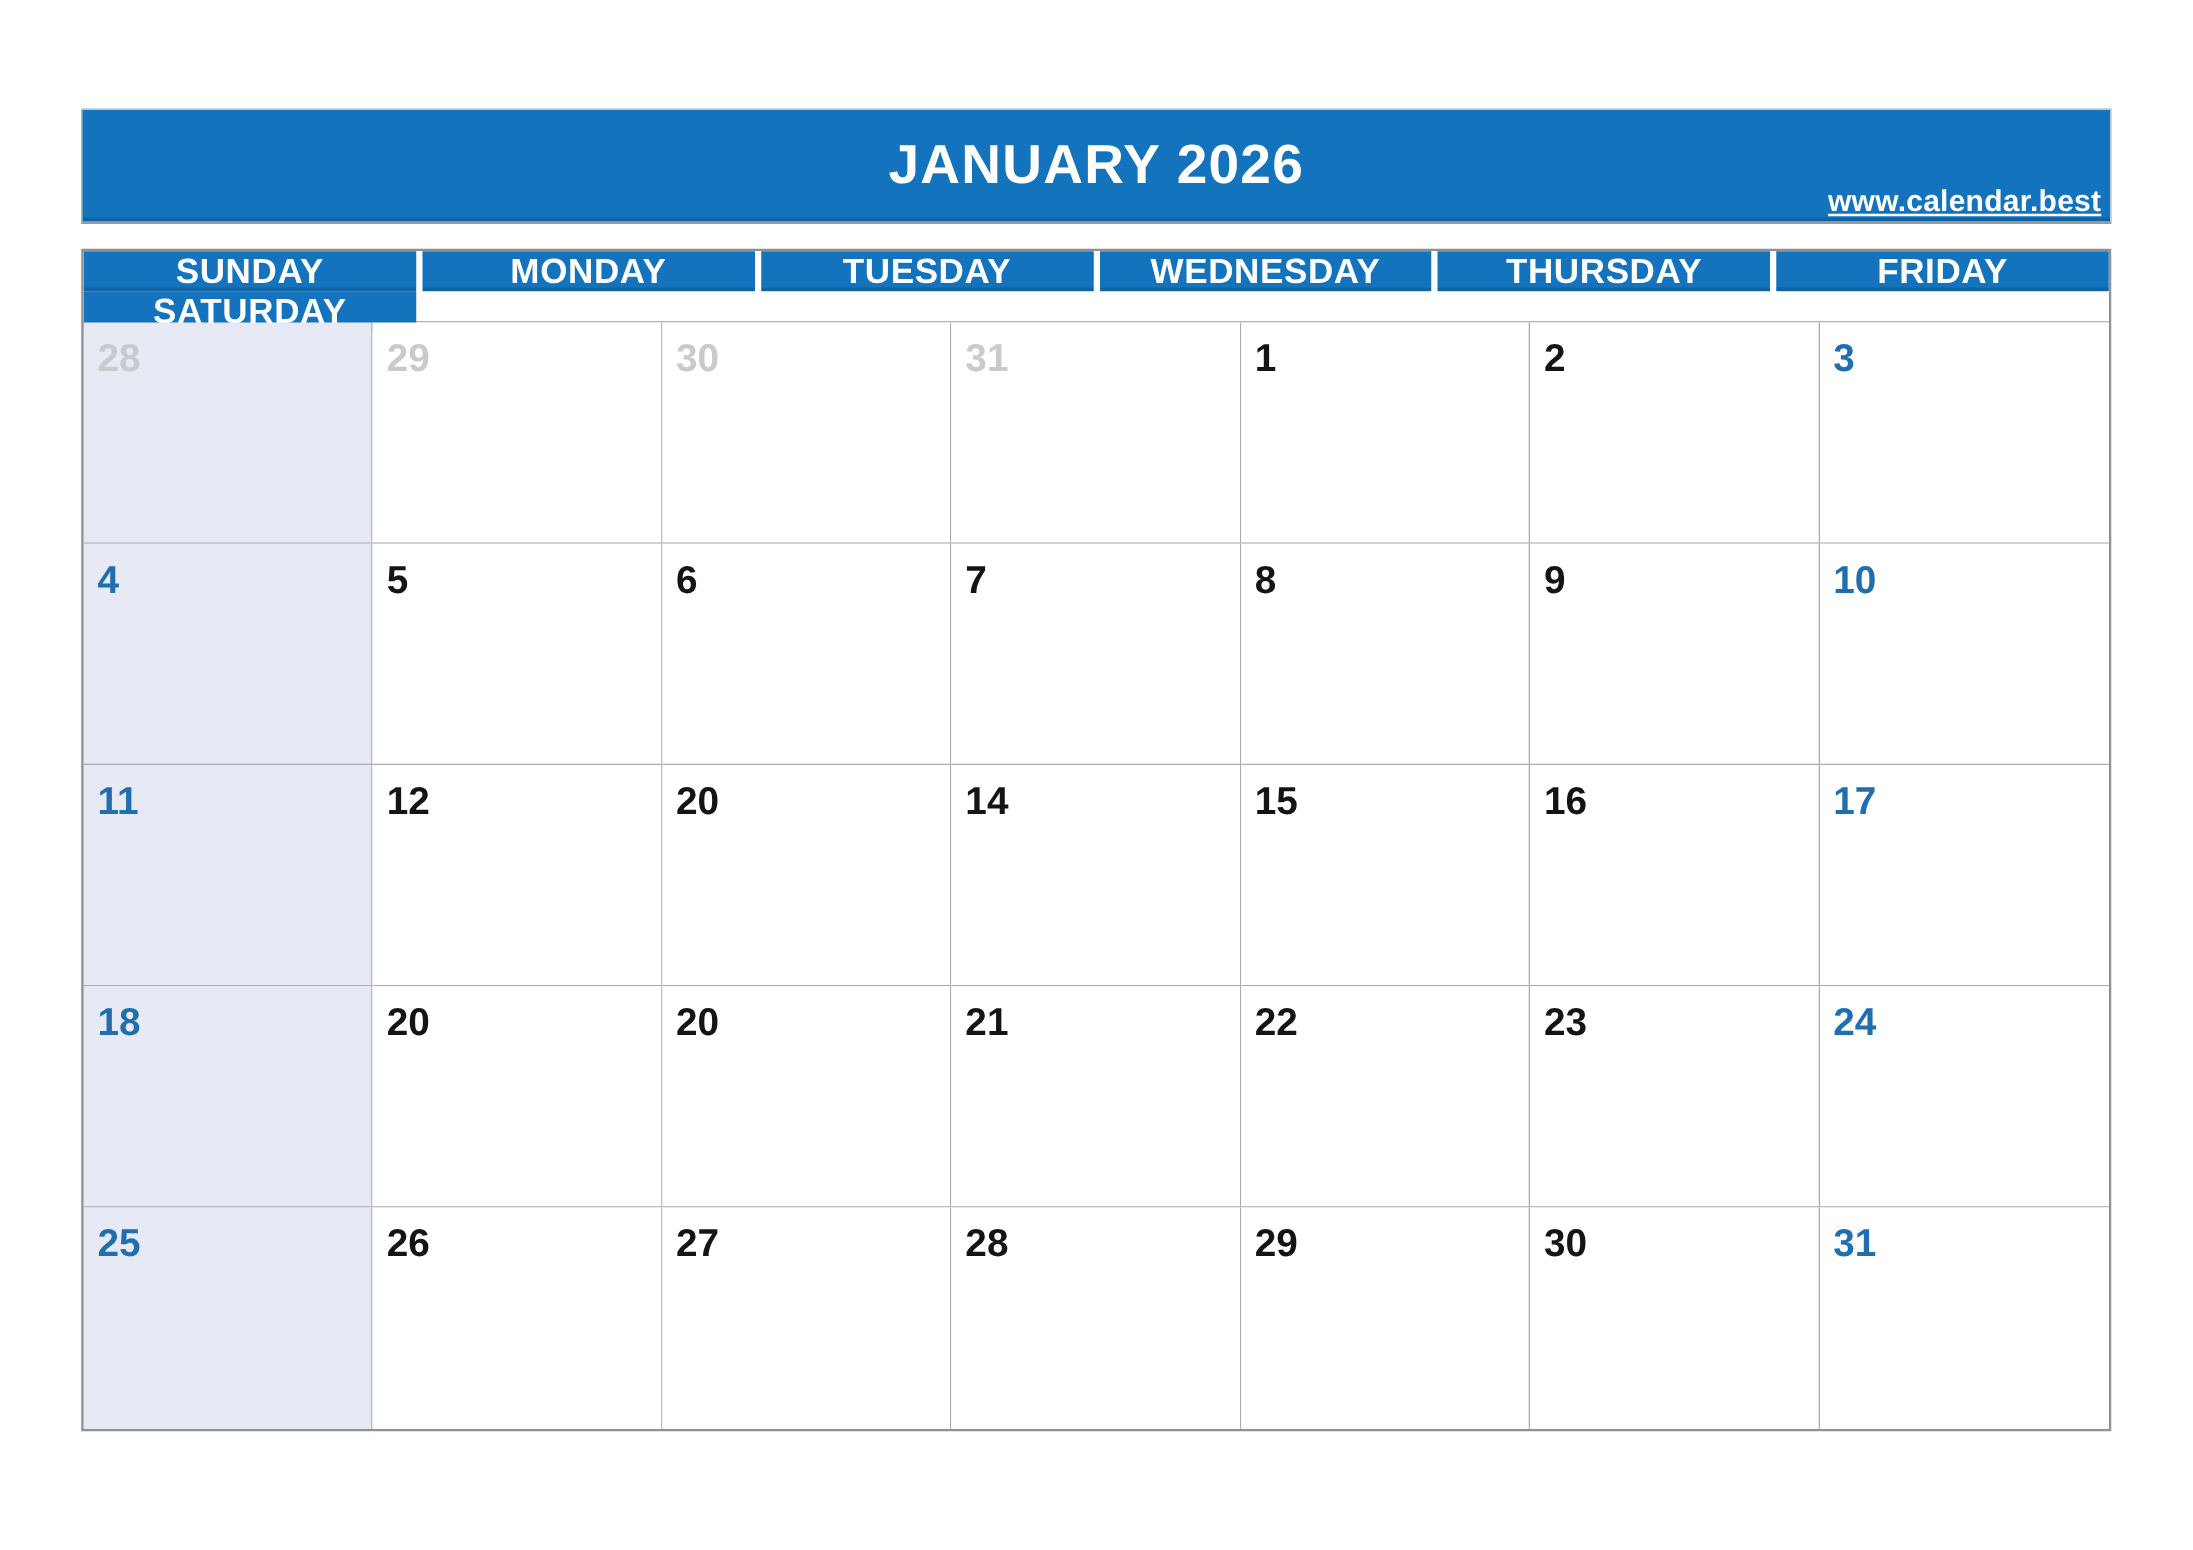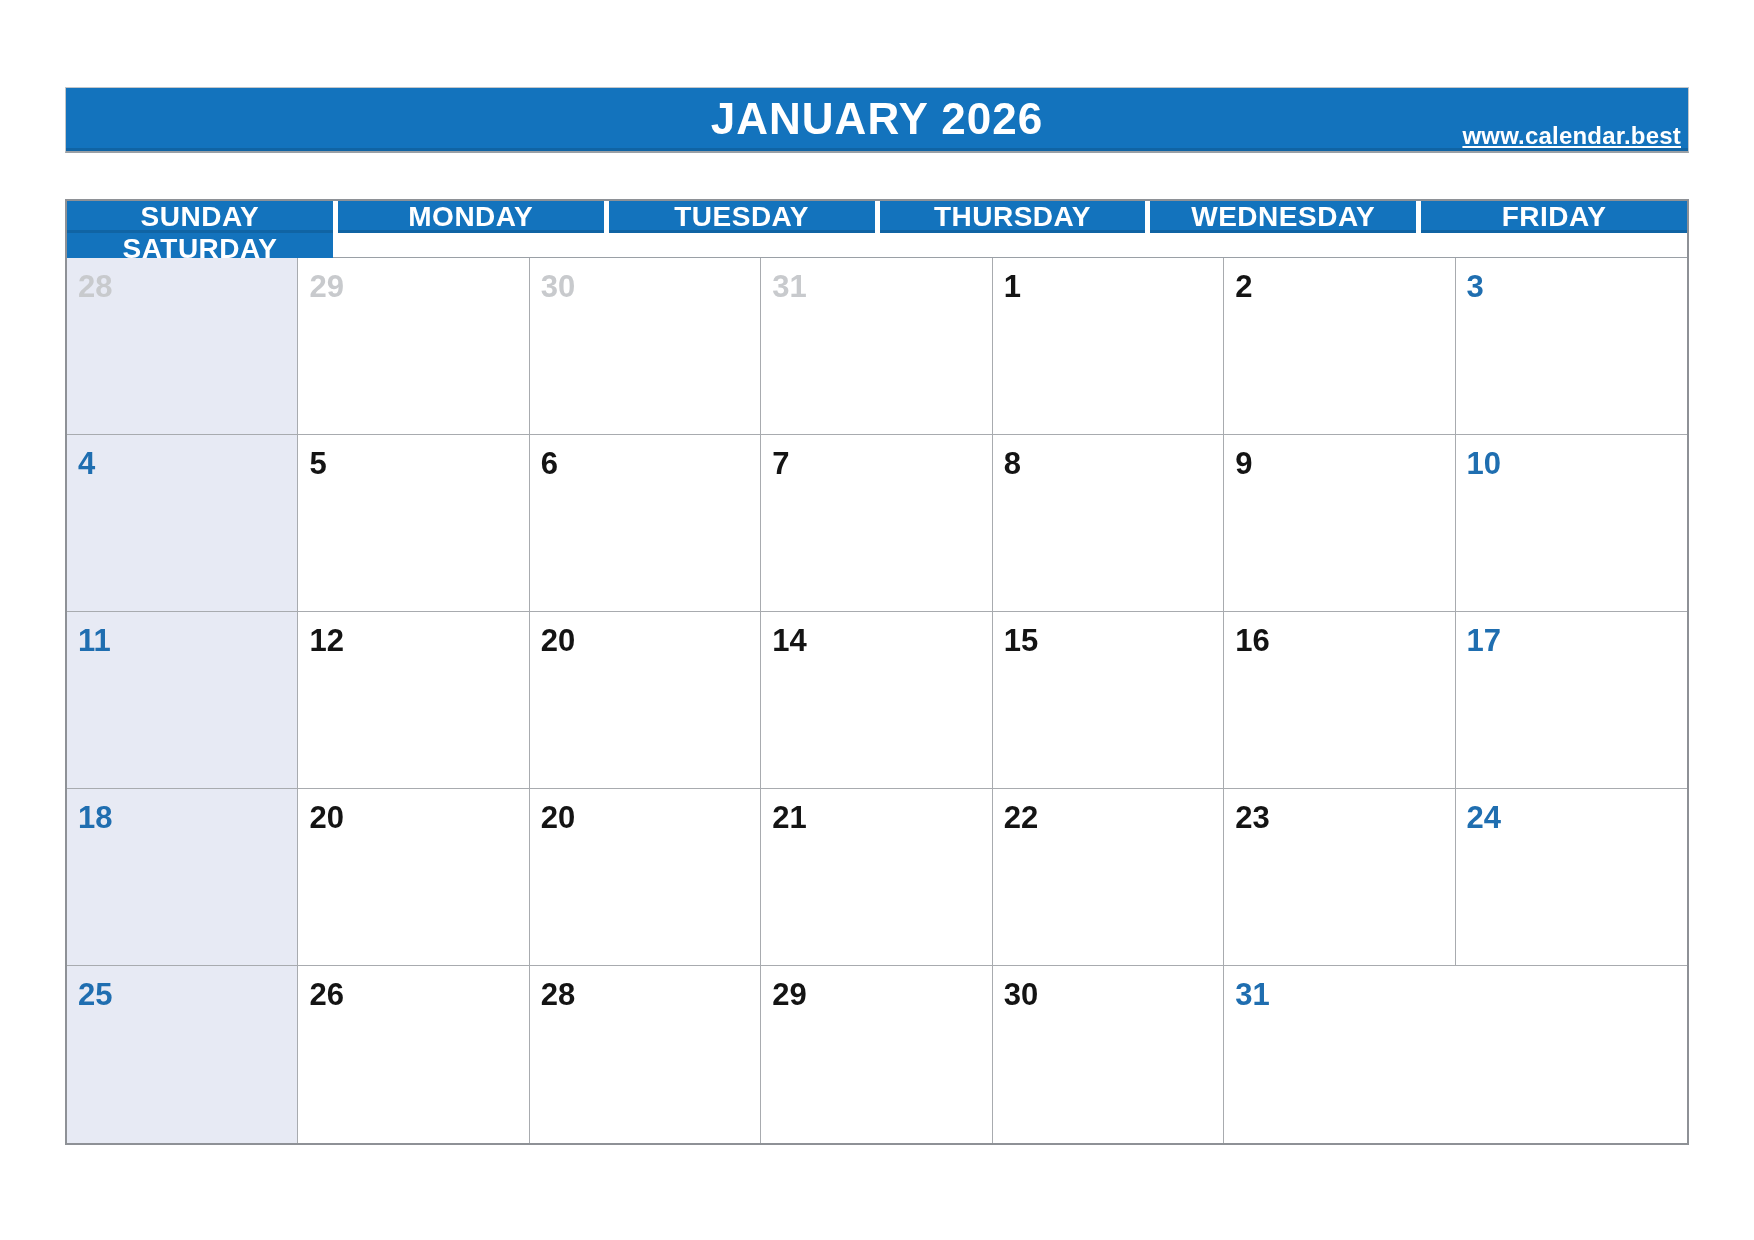--- a/index.html
+++ b/index.html
@@ -15,21 +15,21 @@
     font-family: "Liberation Sans", sans-serif;
   }
   * { box-sizing: border-box; }
 
   
   .title-bar {
     position: absolute;
     left: 65px;
     top: 87px;
     width: 1624px;
-    height: 66px;
+    height: 92px;
     background: var(--header-blue, #1373bd);
     border: 1px solid #c2c6ca;
     border-bottom: 2px solid #9aa0a6;
     box-shadow: inset 0 -3px 0 rgba(0,0,0,0.13);
     display: flex;
     align-items: center;
     justify-content: center;
   }
   .title-bar h1 {
     margin: 0 0 2px 0;
@@ -107,22 +107,22 @@
 <div class="title-bar">
   <h1>JANUARY 2026</h1>
   <a class="site-link" href="#">www.calendar.best</a>
 </div>
 
 <div class="calendar">
   <div class="weekday-row">
     <div class="weekday-cell">SUNDAY</div>
     <div class="weekday-cell">MONDAY</div>
     <div class="weekday-cell">TUESDAY</div>
+    <div class="weekday-cell">WEDNESDAY</div>
     <div class="weekday-cell">THURSDAY</div>
-    <div class="weekday-cell">WEDNESDAY</div>
     <div class="weekday-cell">FRIDAY</div>
     <div class="weekday-cell">SATURDAY</div>
   </div>
   <div class="day-grid">
       <div class="day-cell prev sunday"><span class="day-num">28</span></div>
       <div class="day-cell prev"><span class="day-num">29</span></div>
       <div class="day-cell prev"><span class="day-num">30</span></div>
       <div class="day-cell prev"><span class="day-num">31</span></div>
       <div class="day-cell weekday"><span class="day-num">1</span></div>
       <div class="day-cell weekday"><span class="day-num">2</span></div>
@@ -143,18 +143,19 @@
       <div class="day-cell weekend last-col"><span class="day-num">17</span></div>
       <div class="day-cell weekend sunday"><span class="day-num">18</span></div>
       <div class="day-cell weekday"><span class="day-num">20</span></div>
       <div class="day-cell weekday"><span class="day-num">20</span></div>
       <div class="day-cell weekday"><span class="day-num">21</span></div>
       <div class="day-cell weekday"><span class="day-num">22</span></div>
       <div class="day-cell weekday"><span class="day-num">23</span></div>
       <div class="day-cell weekend last-col"><span class="day-num">24</span></div>
       <div class="day-cell weekend sunday last-row"><span class="day-num">25</span></div>
       <div class="day-cell weekday last-row"><span class="day-num">26</span></div>
+      <div class="day-cell weekday last-row"><span class="day-num">27</span></div>
       <div class="day-cell weekday last-row"><span class="day-num">28</span></div>
       <div class="day-cell weekday last-row"><span class="day-num">29</span></div>
       <div class="day-cell weekday last-row"><span class="day-num">30</span></div>
       <div class="day-cell weekend last-col last-row"><span class="day-num">31</span></div>
     </div>
 </div>
 
 </body></html>

